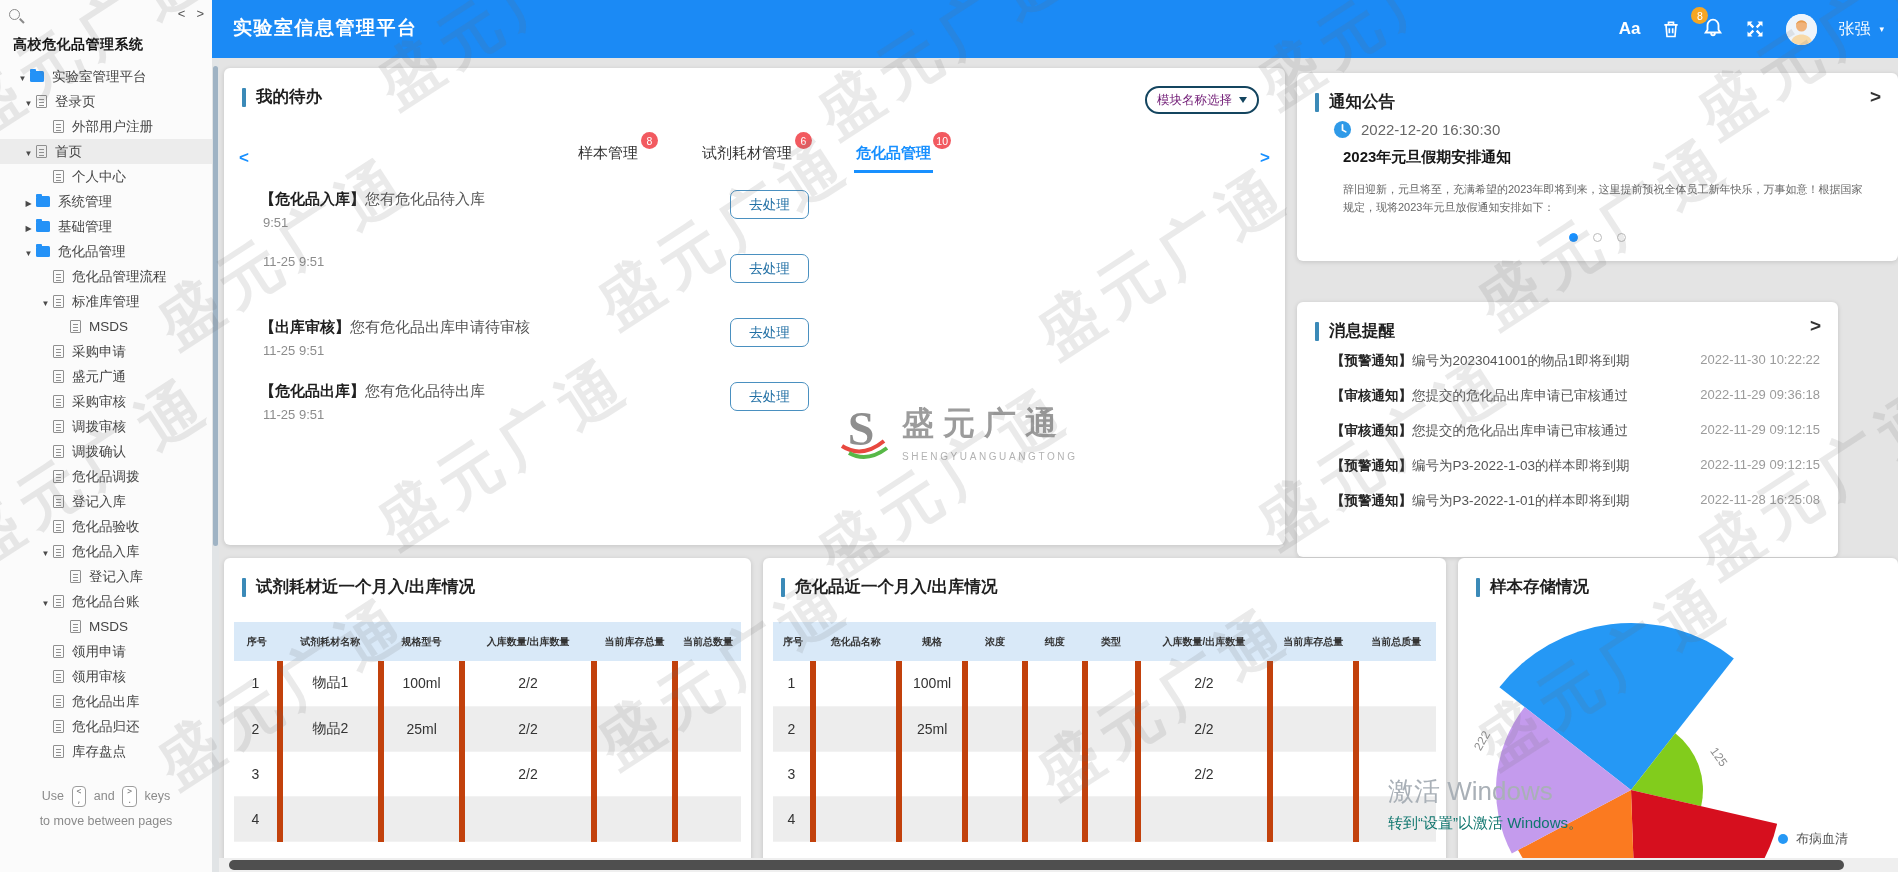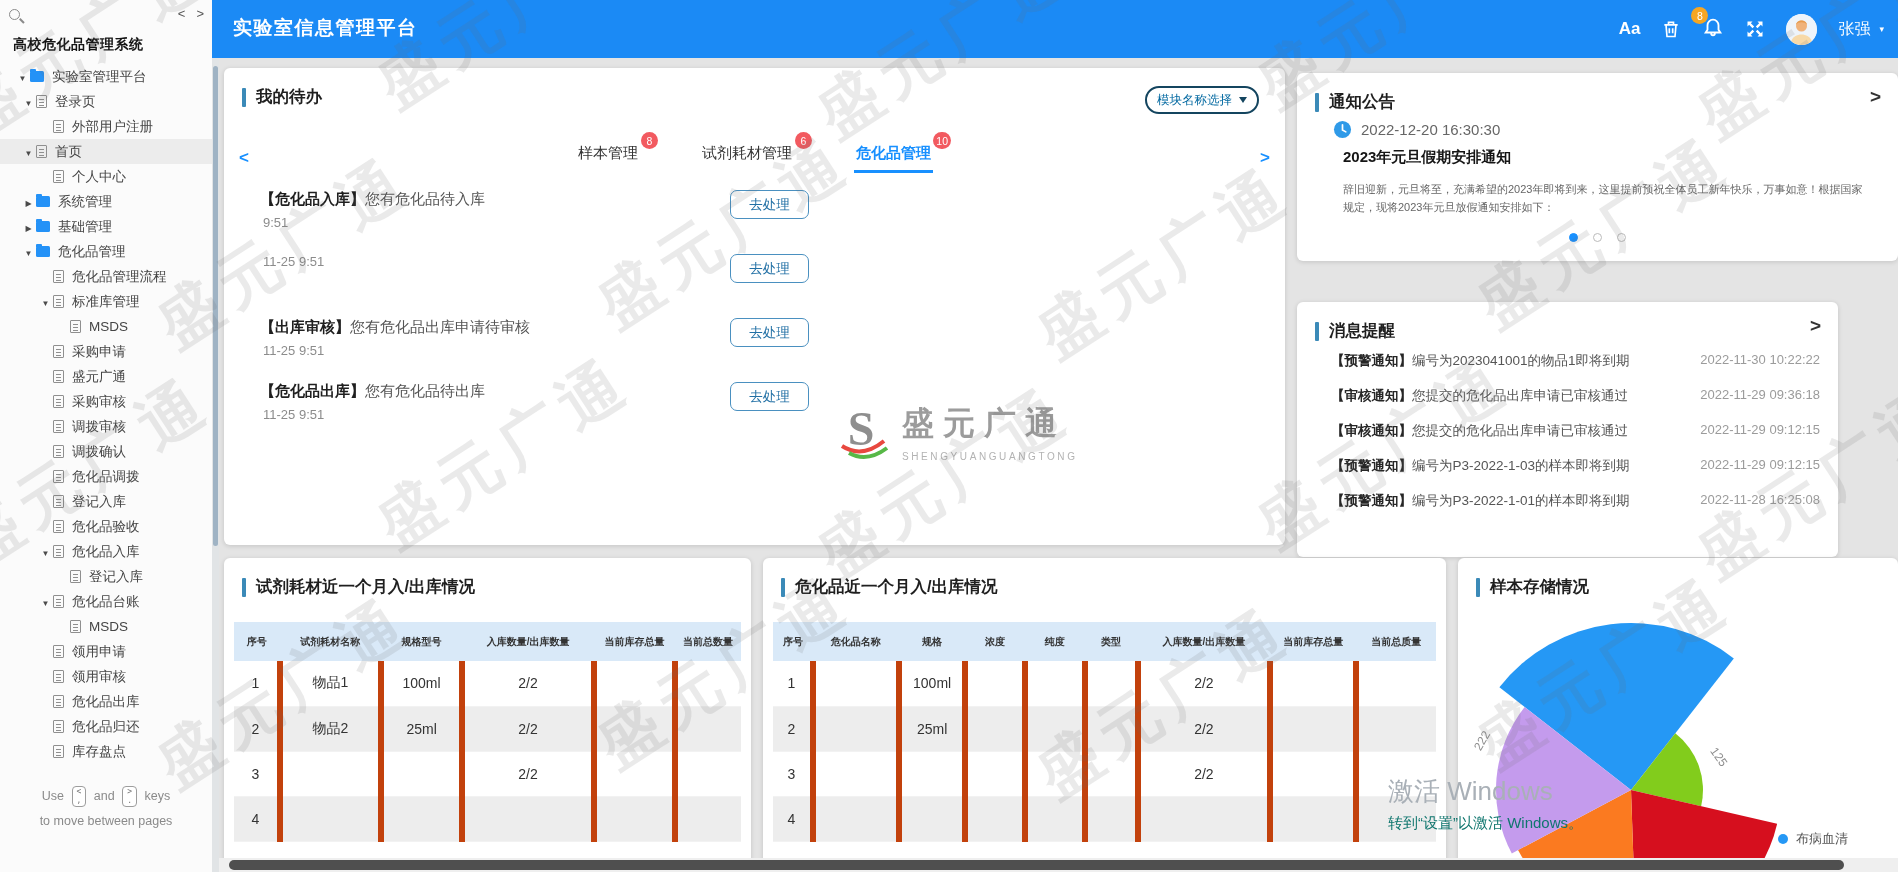--- a/index.html
+++ b/index.html
@@ -45,21 +45,21 @@
 .avatar{width:31px;height:31px;border-radius:50%;background:#eef4fb;overflow:hidden;cursor:pointer;flex:none}
 .h-user{font-size:16px;cursor:pointer}
 .h-caret{font-size:9px;margin-left:-12px;cursor:pointer}
 
 .card{position:absolute;background:#fff;border-radius:6px;box-shadow:0 1px 5px rgba(0,0,0,.14);z-index:5}
 .ptitle{position:absolute;left:18px;top:18px;display:flex;align-items:center;font-size:16.5px;font-weight:bold;color:#1f1f1f}
 .ptitle::before{content:"";width:4px;height:19px;background:#3b8ab8;margin-right:10px;border-radius:1px}
 .parrow{position:absolute;right:17px;top:13px;font-size:19px;font-weight:bold;color:#333;cursor:pointer}
 
 #todo-card{left:224px;top:68px;width:1061px;height:477px}
-.mod-select{position:absolute;right:26px;top:18px;width:114px;height:28px;border:2px solid #14455f;border-radius:15px;display:flex;align-items:center;justify-content:center;gap:7px;font-size:12.5px;color:#0369a1;cursor:pointer;background:#fff}
+.mod-select{position:absolute;right:26px;top:18px;width:114px;height:28px;border:2px solid #14455f;border-radius:15px;display:flex;align-items:center;justify-content:center;gap:7px;font-size:12.5px;color:#701a75;cursor:pointer;background:#fff}
 .mod-select::after{content:"";width:0;height:0;border-left:4.5px solid transparent;border-right:4.5px solid transparent;border-top:6px solid #14455f}
 .tabs{position:absolute;left:0;right:0;top:74px;display:flex;justify-content:center;gap:60px}
 .tab{position:relative;font-size:15px;color:#333;padding:2px 2px 7px;cursor:pointer}
 .tab.active{color:#1890ff;font-weight:bold;border-bottom:3px solid #1890ff}
 .tbadge{position:absolute;top:-10px;right:-18px;background:#f25a60;color:#fff;font-size:10.5px;min-width:17px;height:17px;border-radius:9px;display:flex;align-items:center;justify-content:center;padding:0 3px;font-weight:normal}
 .tprev{position:absolute;left:15px;top:80px;font-size:17px;font-weight:bold;color:#1890ff;cursor:pointer}
 .tnext{position:absolute;right:15px;top:80px;font-size:17px;font-weight:bold;color:#1890ff;cursor:pointer}
 .titems{position:absolute;left:36px;top:122px;width:620px}
 .titem{position:relative;margin-bottom:17px;height:47px}
 .titem .l1{font-size:15px;color:#555;white-space:nowrap}

